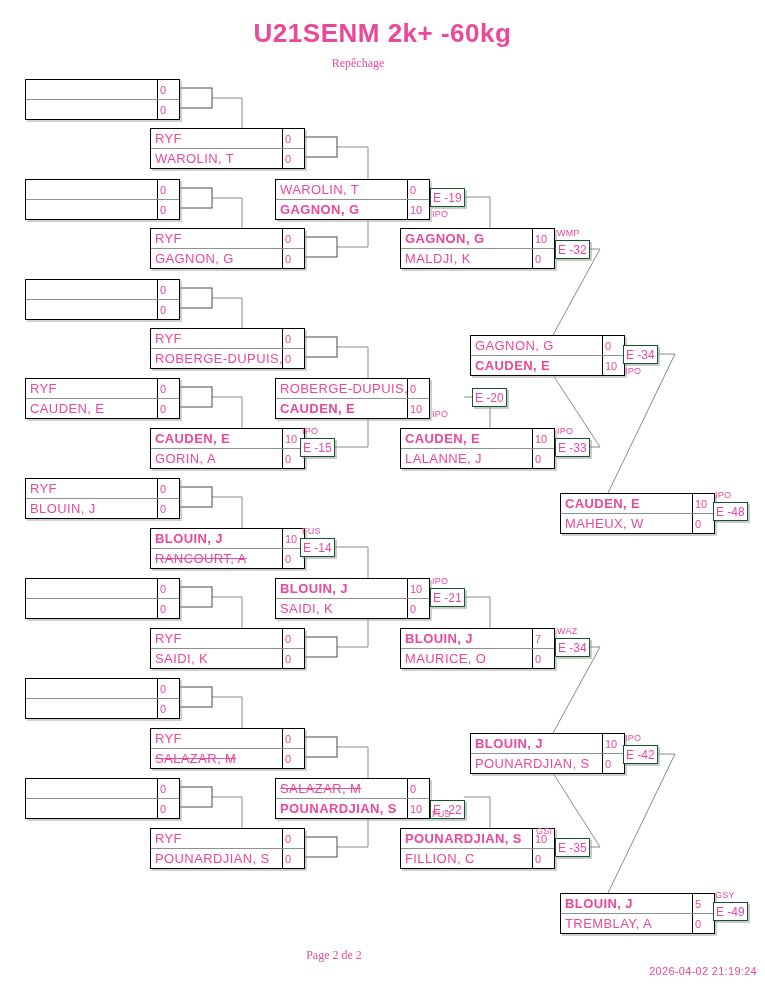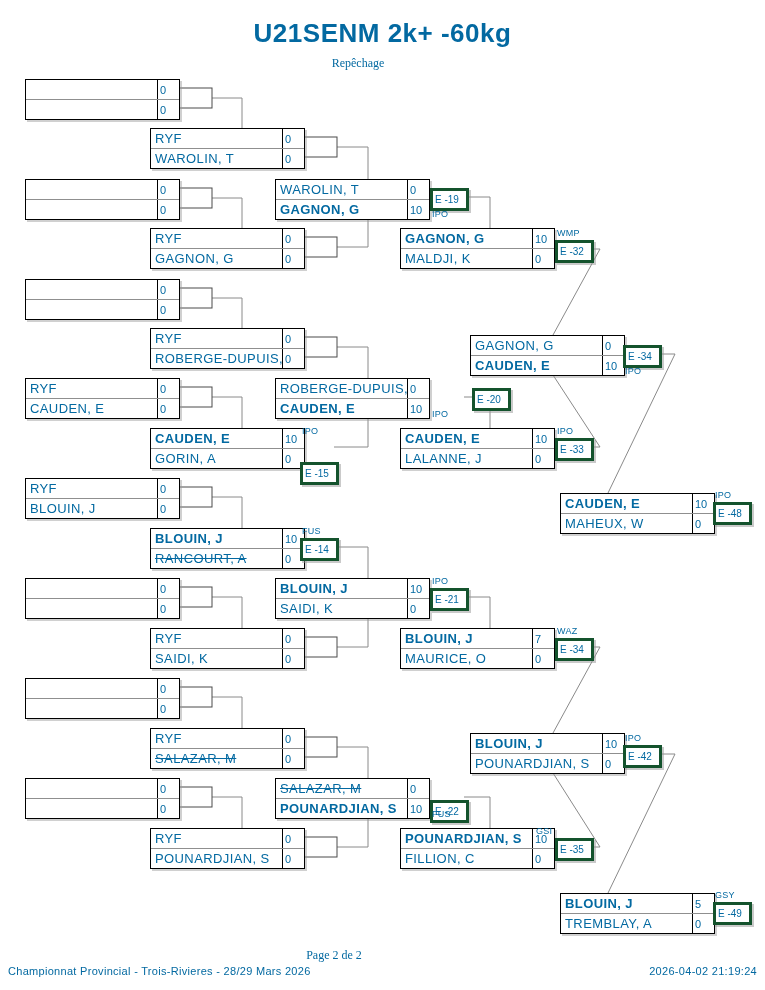--- a/index.html
+++ b/index.html
@@ -1,37 +1,37 @@
 <!DOCTYPE html>
 <html><head>
 <meta charset="utf-8">
 <style>
   html,body{margin:0;padding:0;background:#e8e8e8;}
   #page{position:relative;width:765px;height:990px;background:#ffffff;overflow:hidden;
-        font-family:"Liberation Sans",sans-serif;color:#0369a1;}
+        font-family:"Liberation Sans",sans-serif;color:#ec4899;}
   #title{position:absolute;top:18px;left:0;width:765px;text-align:center;
          font-size:26px;font-weight:bold;letter-spacing:.5px;}
   #subtitle{position:absolute;top:56px;left:330px;transform:translateX(-50%);
             font-family:"Liberation Serif",serif;font-size:12px;margin-left:28px;}
   #wires{position:absolute;top:0;left:0;z-index:1;}
   .wire{fill:none;stroke:#8a8a8a;stroke-width:1;}
   .joiner{fill:#ffffff;stroke:#4a4a4a;stroke-width:1;}
   #boxes{position:absolute;top:0;left:0;width:765px;height:990px;z-index:2;}
   .match-box{position:absolute;background:#fff;border:1px solid #000;
              box-shadow:2px 2px 0 rgba(150,150,150,.45);}
   .row{height:19px;display:flex;align-items:center;}
   .row + .row{border-top:1px solid #8f8f8f;}
   .name{flex:1;padding-left:4px;font-size:13px;letter-spacing:.4px;
         white-space:nowrap;overflow:hidden;}
   .score{width:19px;align-self:stretch;border-left:1px solid #000;
          display:flex;align-items:center;padding-left:2px;font-size:11px;}
   .bold{font-weight:bold;}
   .strike{text-decoration:line-through;}
-  .e-label{position:absolute;width:31px;height:17px;background:#fff;border:3px solid #14532d;
-           box-shadow:2px 2px 0 rgba(150,150,150,.5);font-size:10px;
+  .e-label{position:absolute;width:31px;height:17px;background:#fff;border:1px solid #14532d;
+           box-shadow:2px 2px 0 rgba(150,150,150,.5);font-size:12px;
            display:flex;align-items:center;padding-left:2px;z-index:3;}
   .tag{position:absolute;font-size:9px;letter-spacing:.3px;z-index:3;}
   #page-num{position:absolute;top:948px;left:334px;transform:translateX(-50%);
             font-family:"Liberation Serif",serif;font-size:12px;}
   #footer-event{position:absolute;top:965px;left:8px;font-size:11px;letter-spacing:.3px;}
   #footer-time{position:absolute;top:965px;right:8px;font-size:11px;letter-spacing:.3px;}
 </style>
 </head>
 <body>
 
@@ -355,21 +355,21 @@
       <div class="match-box" style="left: 560px; top: 893px; width: 153px;">
         <div class="row">
           <span class="name bold">BLOUIN, J</span>
           <span class="score">5</span>
         </div>
         <div class="row">
           <span class="name">TREMBLAY, A</span>
           <span class="score">0</span>
         </div>
       </div>
-      <div class="e-label" style="left: 300px; top: 438px; margin-top: 24px;">E -15</div>
+      <div class="e-label" style="left: 300px; top: 438px;">E -15</div>
       <div class="tag" style="left: 302px; top: 426px;">IPO</div>
       <div class="e-label" style="left: 300px; top: 538px;">E -14</div>
       <div class="tag" style="left: 302px; top: 526px;">FUS</div>
       <div class="e-label" style="left: 430px; top: 188px;">E -19</div>
       <div class="tag" style="left: 432px; top: 209px;">IPO</div>
       <div class="e-label" style="left: 430px; top: 388px; margin-left: 42px;">E -20</div>
       <div class="tag" style="left: 432px; top: 409px;">IPO</div>
       <div class="e-label" style="left: 430px; top: 588px;">E -21</div>
       <div class="tag" style="left: 432px; top: 576px;">IPO</div>
       <div class="e-label" style="left: 430px; top: 800px;">E -22</div>
@@ -386,15 +386,14 @@
       <div class="tag" style="left: 625px; top: 366px;">IPO</div>
       <div class="e-label" style="left: 623px; top: 745px;">E -42</div>
       <div class="tag" style="left: 625px; top: 733px;">IPO</div>
       <div class="e-label" style="left: 713px; top: 502px;">E -48</div>
       <div class="tag" style="left: 715px; top: 490px;">IPO</div>
       <div class="e-label" style="left: 713px; top: 902px;">E -49</div>
       <div class="tag" style="left: 715px; top: 890px;">GSY</div>
     </div>
 
   <div id="page-num">Page 2 de 2</div>
-  <div id="footer-event">Championnat Provincial - Trois-Rivieres -  28/29 Mars 2026</div>
   <div id="footer-time">2026-04-02 21:19:24</div>
 </div>
 
 </body></html>

